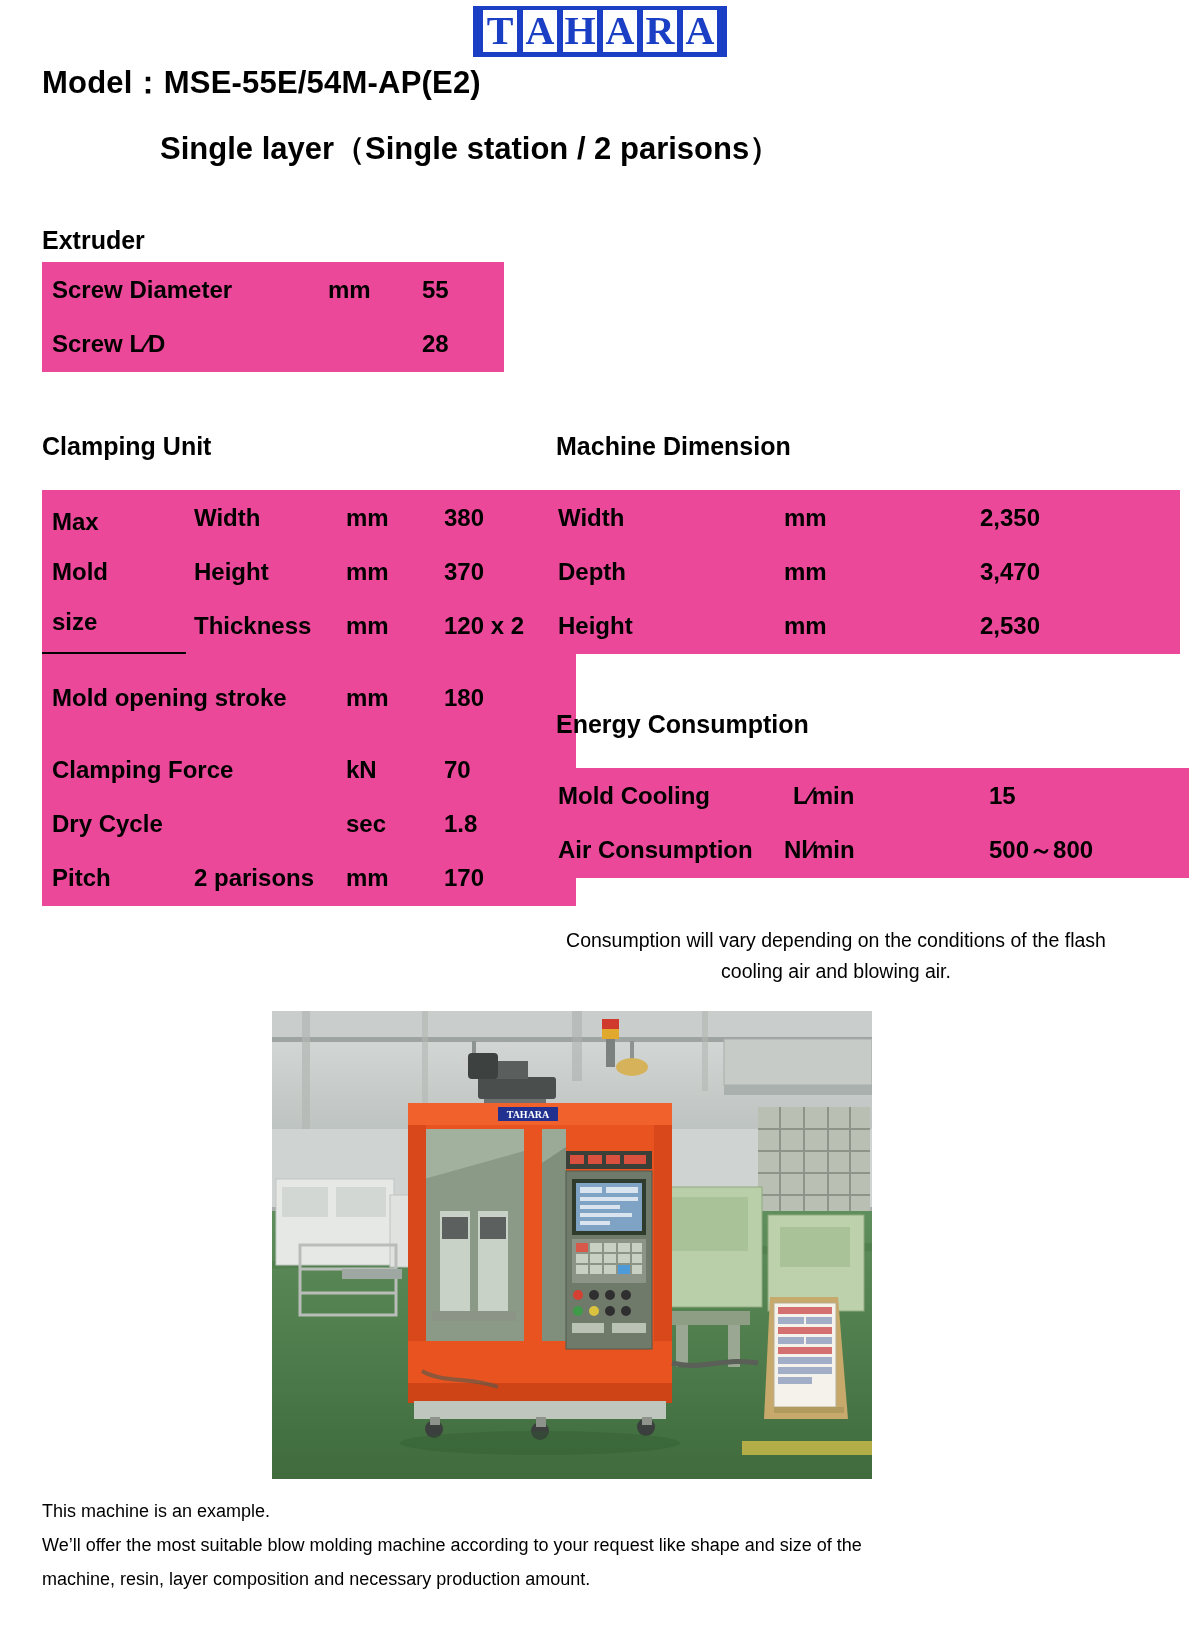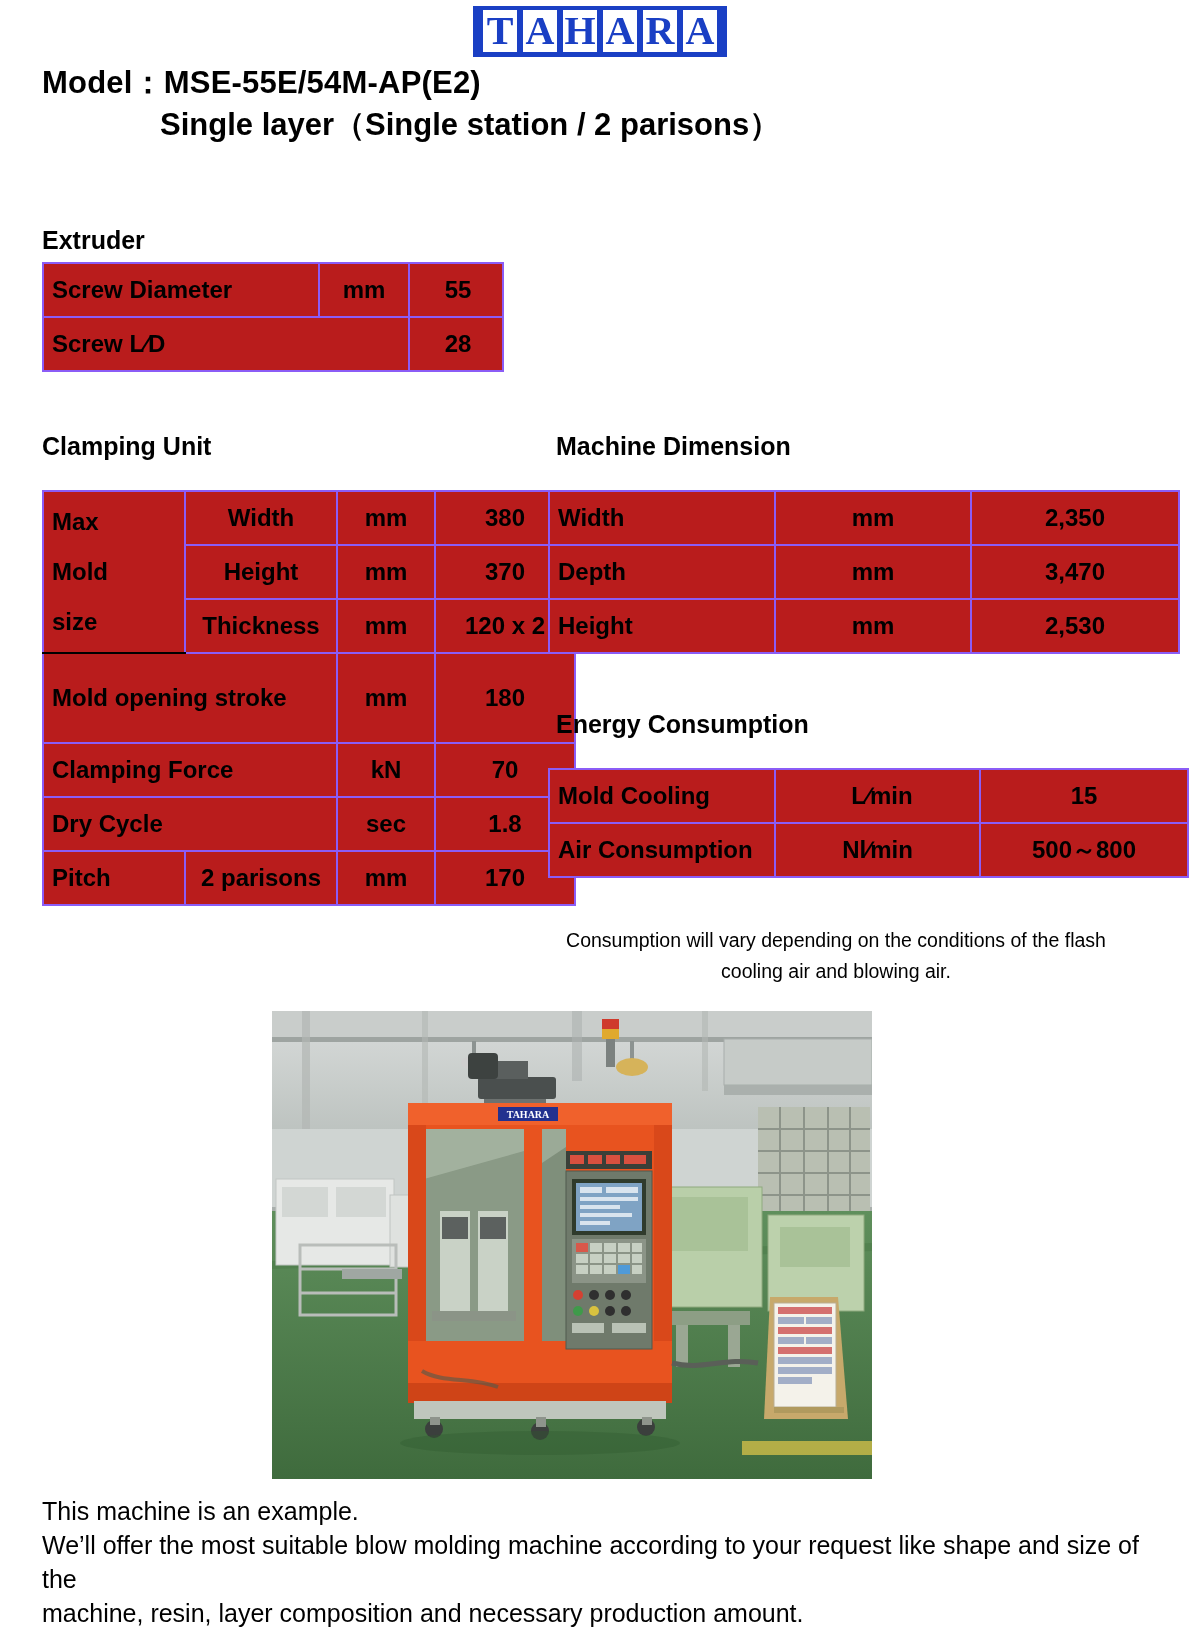--- a/index.html
+++ b/index.html
@@ -60,48 +60,48 @@
   }
   .title-line1 {
     font-size: 31px;
     font-weight: bold;
     letter-spacing: 0.2px;
     white-space: nowrap;
   }
   .title-line2 {
     font-size: 31px;
     font-weight: bold;
-    margin-top: 0;
+    margin-top: 24px;
     padding-left: 118px;
     white-space: nowrap;
   }
 
   
   .sec-head {
     font-size: 25px;
     font-weight: bold;
     position: absolute;
   }
 
   
   table.spec {
     position: absolute;
     border-collapse: collapse;
     table-layout: fixed;
   }
   table.spec td {
-    border: 2px solid #8b5cf6;
+    border: 2px solid #ec4899;
     padding: 0 8px;
     font-size: 24px;
     font-weight: bold;
     height: 52px;
     vertical-align: middle;
-    background: #b91c1c;
-  }
-  td.c { text-align: center; }
+    background: #ec4899;
+  }
+  td.c { text-align: left; }
   td.l { text-align: left; }
   td.sm { font-size: 19px; font-weight: bold; }
   td.sm2 { font-size: 18px; font-weight: bold; }
 
   
   #tbl-extruder { top: 262px; left: 42px; }
   #tbl-extruder td.lbl { width: 258px; }
   #tbl-extruder td.unit { width: 72px; }
   #tbl-extruder td.val { width: 72px; padding-left: 12px; }
 
@@ -145,21 +145,21 @@
     background: #f97316;
   }
   .photo svg { display: block; }
 
   
   .footer {
     position: absolute;
     top: 1494px;
     left: 42px;
     width: 1120px;
-    font-size: 25px;
+    font-size: 18px;
     line-height: 34px;
   }
   .footer p { margin: 0; }
 </style>
 </head>
 <body>
 
 <div class="page">
 
   <div class="logo-wrap">

